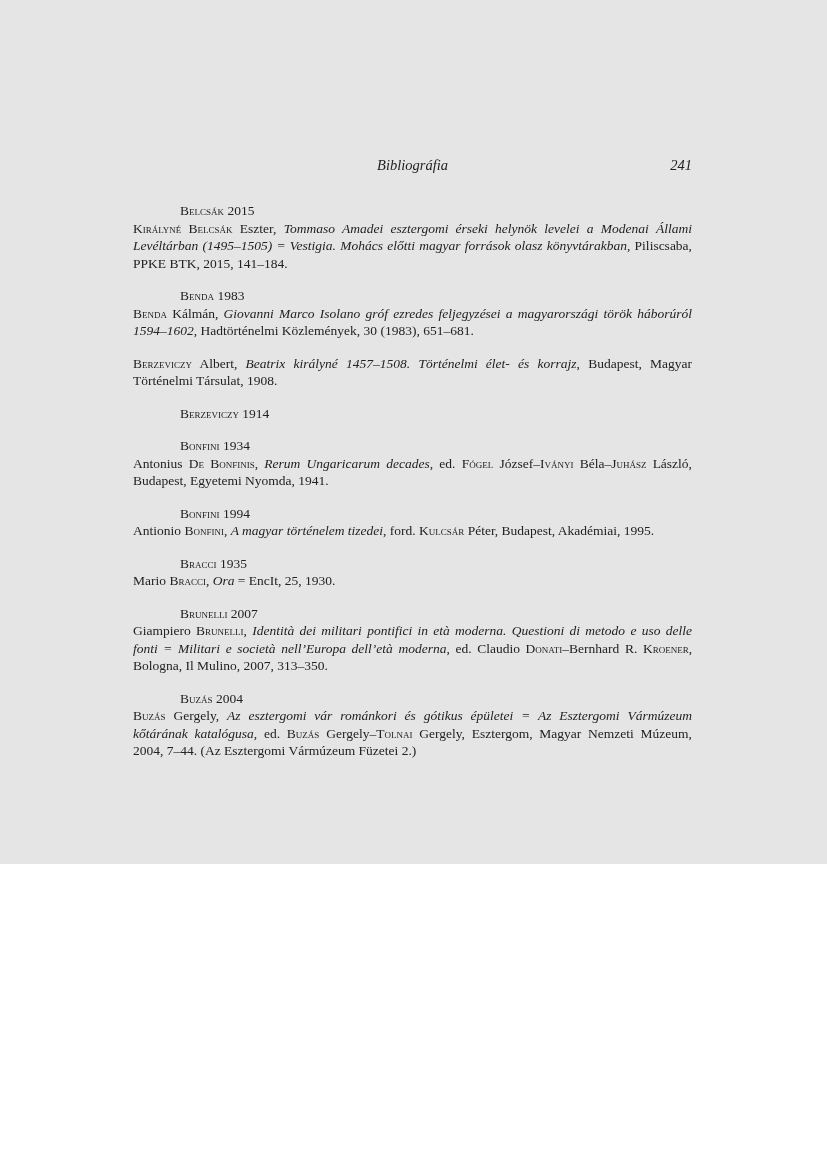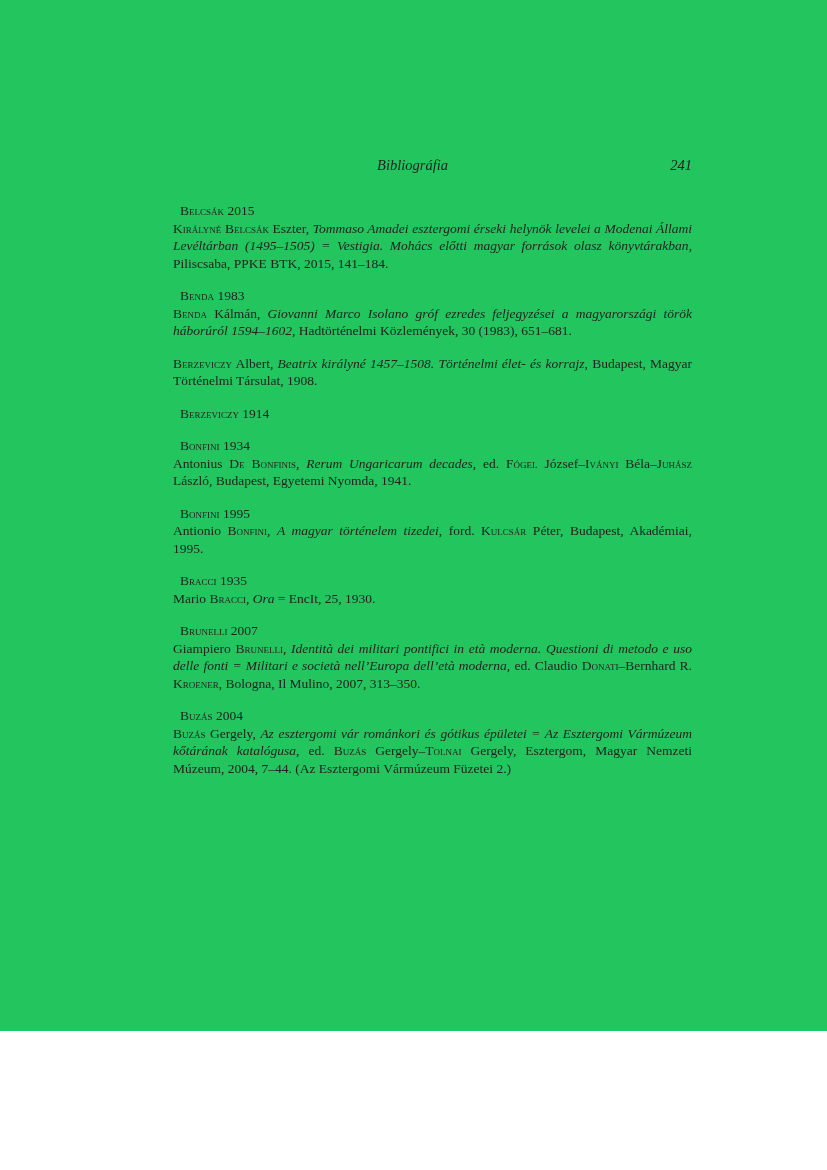--- a/index.html
+++ b/index.html
@@ -3,22 +3,22 @@
 <meta charset="utf-8">
 <style>
   html, body {
     margin: 0;
     padding: 0;
     background: #ffffff;
   }
   .page {
     position: relative;
     width: 827px;
-    height: 1031px;
-    background: #22c55e;
+    height: 864px;
+    background: #e5e5e5;
     font-family: "Liberation Serif", serif;
     color: #222222;
     overflow: hidden;
   }
   .header-row {
     position: absolute;
     top: 157px;
     left: 133px;
     width: 559px;
     height: 18px;
@@ -45,21 +45,20 @@
   .entry {
     margin: 0 0 15px 0;
   }
   .entry-label {
     font-variant: small-caps;
     text-align: left;
     margin-left: 47px;
   }
   .entry-body {
     text-align: justify;
-    margin-left: 40px;
   }
   .r-n { font-style: normal; }
   .r-i { font-style: italic; }
   .r-sc { font-variant: small-caps; }
 </style>
 </head>
 <body>
 
 <div class="page">
   <div class="header-row">
@@ -85,21 +84,21 @@
   <div class="entry">
     <div class="entry-label">Berzeviczy 1914</div>
   </div>
 
   <div class="entry">
     <div class="entry-label">Bonfini 1934</div>
     <div class="entry-body"><span class="r-n">Antonius </span><span class="r-sc">De Bonfinis</span><span class="r-n">, </span><span class="r-i">Rerum Ungaricarum decades</span><span class="r-n">, ed. </span><span class="r-sc">Fógel</span><span class="r-n"> József–</span><span class="r-sc">Iványi</span><span class="r-n"> Béla–</span><span class="r-sc">Juhász</span><span class="r-n"> László, Budapest, Egyetemi Nyomda, 1941.</span></div>
   </div>
 
   <div class="entry">
-    <div class="entry-label">Bonfini 1995</div>
+    <div class="entry-label">Bonfini 1994</div>
     <div class="entry-body"><span class="r-n">Antionio </span><span class="r-sc">Bonfini</span><span class="r-n">, </span><span class="r-i">A magyar történelem tizedei</span><span class="r-n">, ford. </span><span class="r-sc">Kulcsár</span><span class="r-n"> Péter, Budapest, Akadémiai, 1995.</span></div>
   </div>
 
 
   <div class="entry">
     <div class="entry-label">Bracci 1935</div>
     <div class="entry-body"><span class="r-n">Mario </span><span class="r-sc">Bracci</span><span class="r-n">, </span><span class="r-i">Ora</span><span class="r-n"> = EncIt, 25, 1930.</span></div>
   </div>
 
   <div class="entry">

